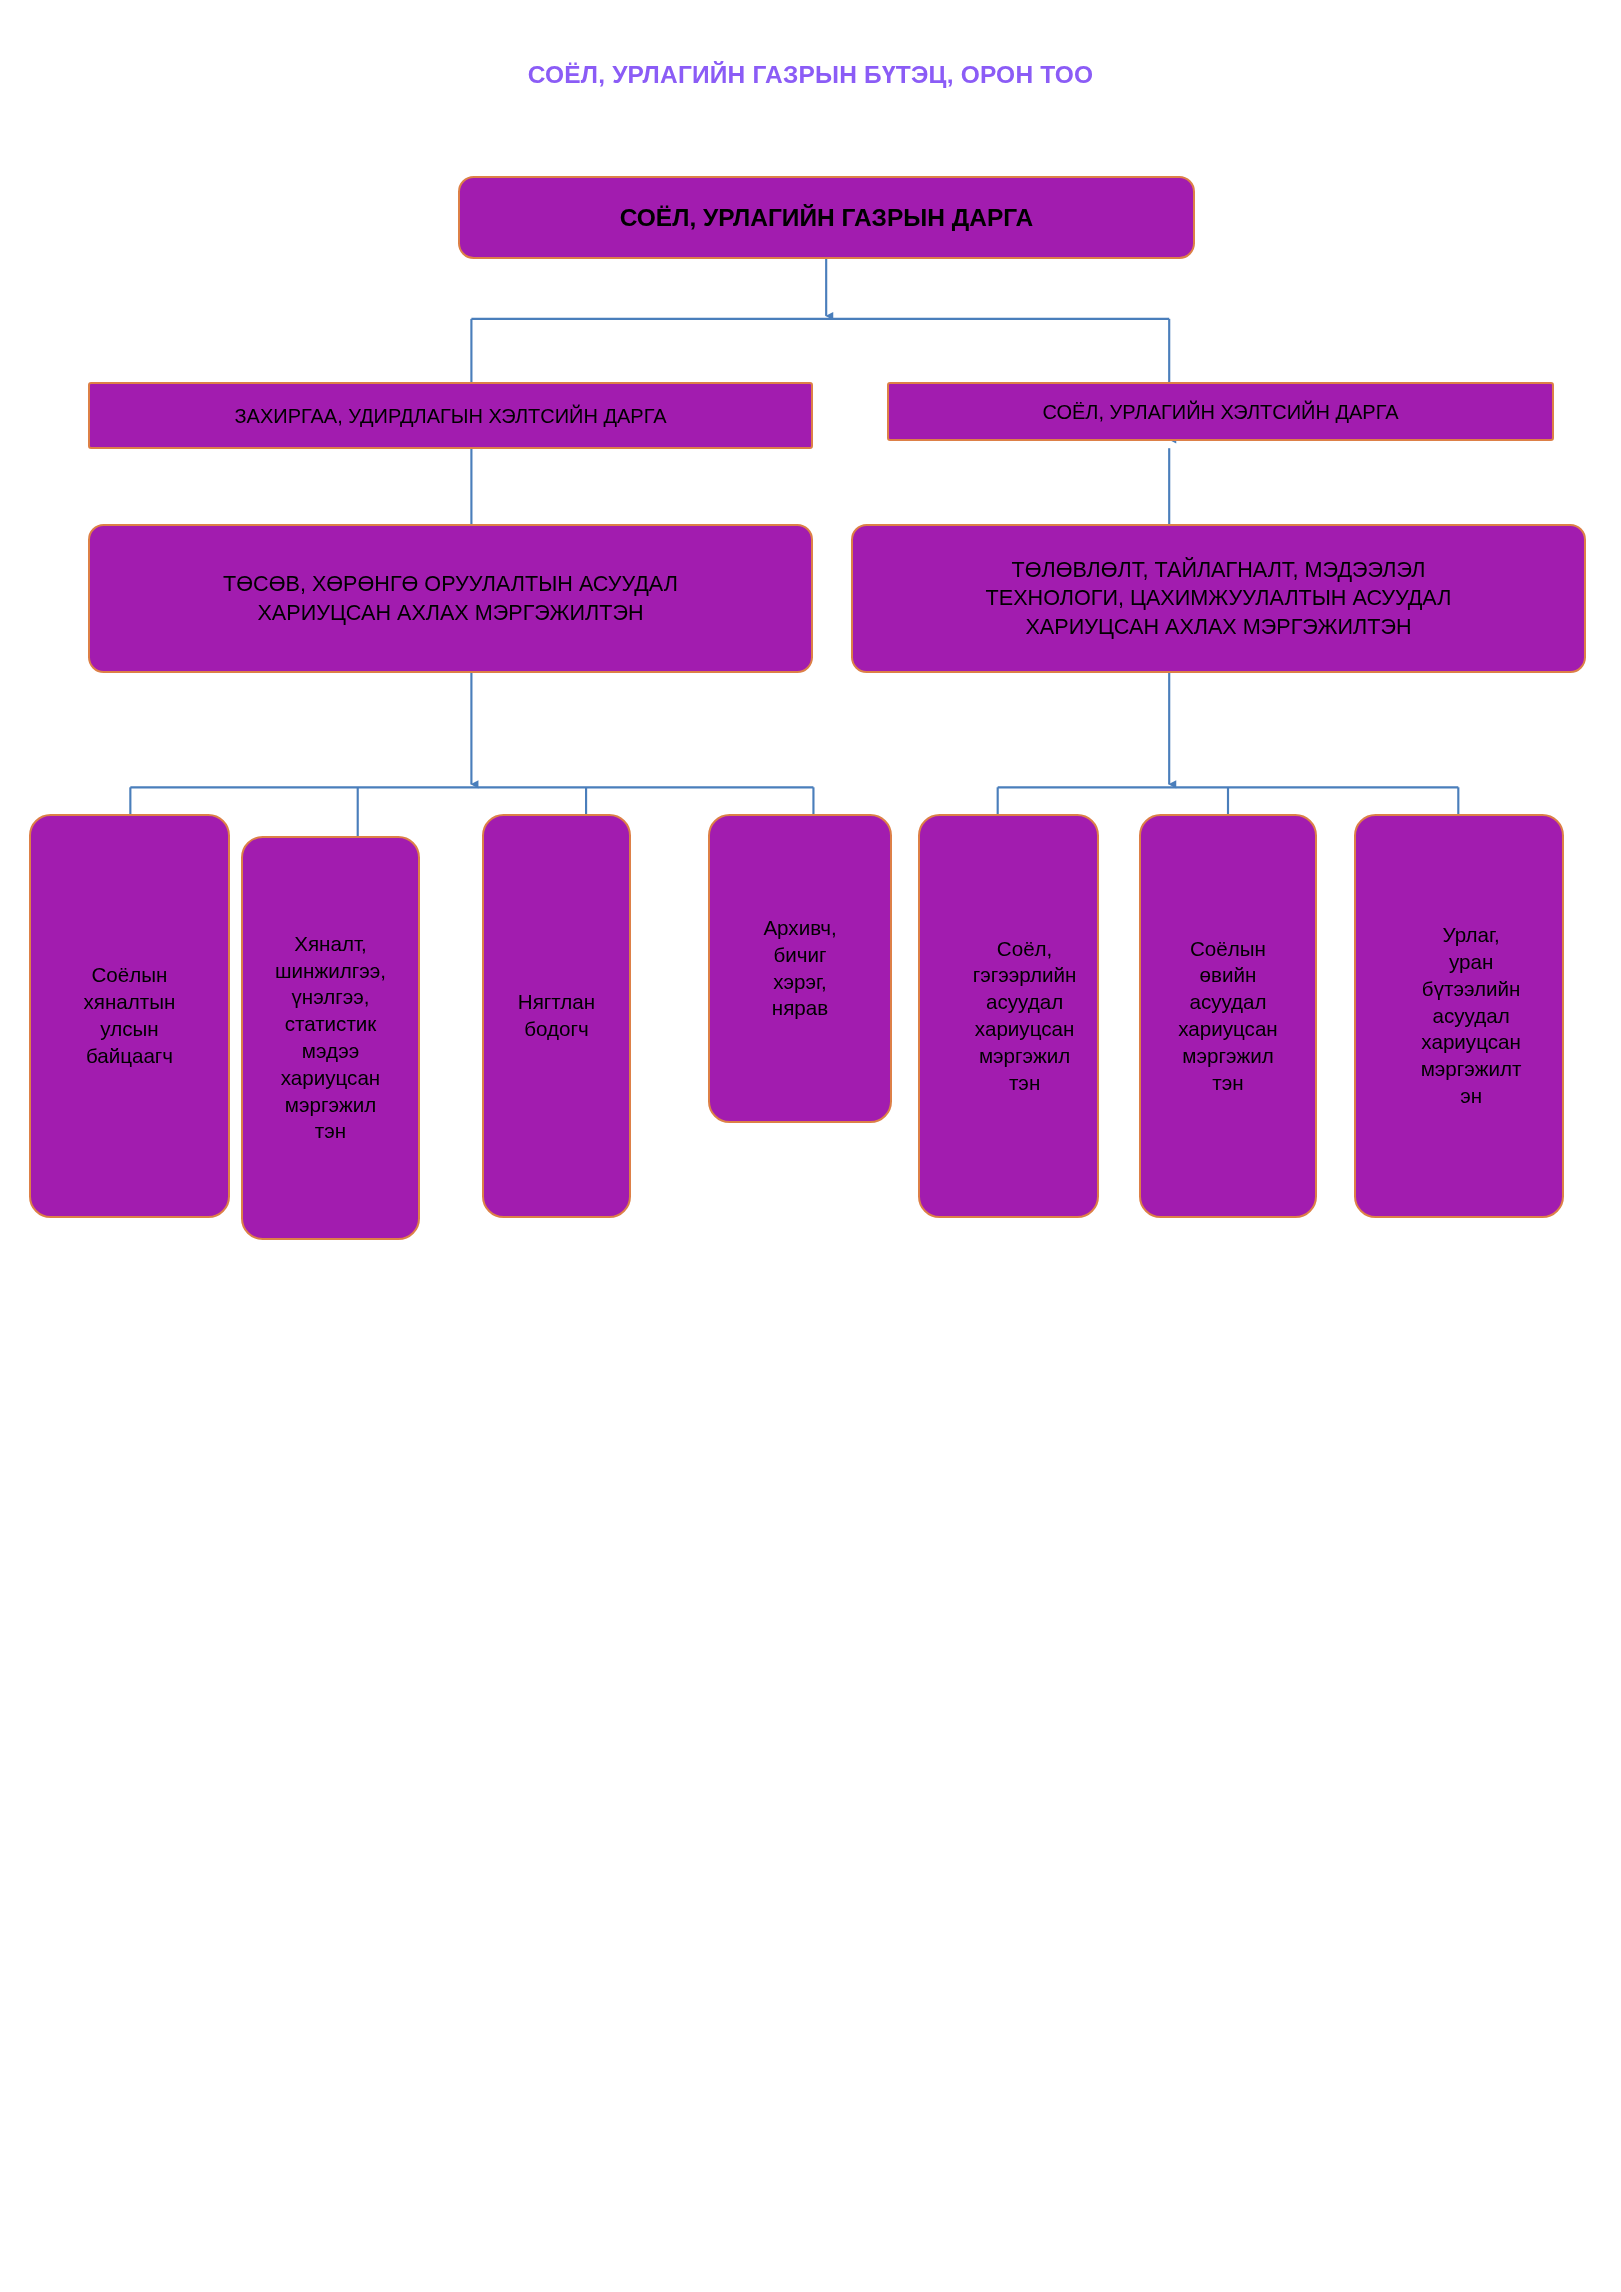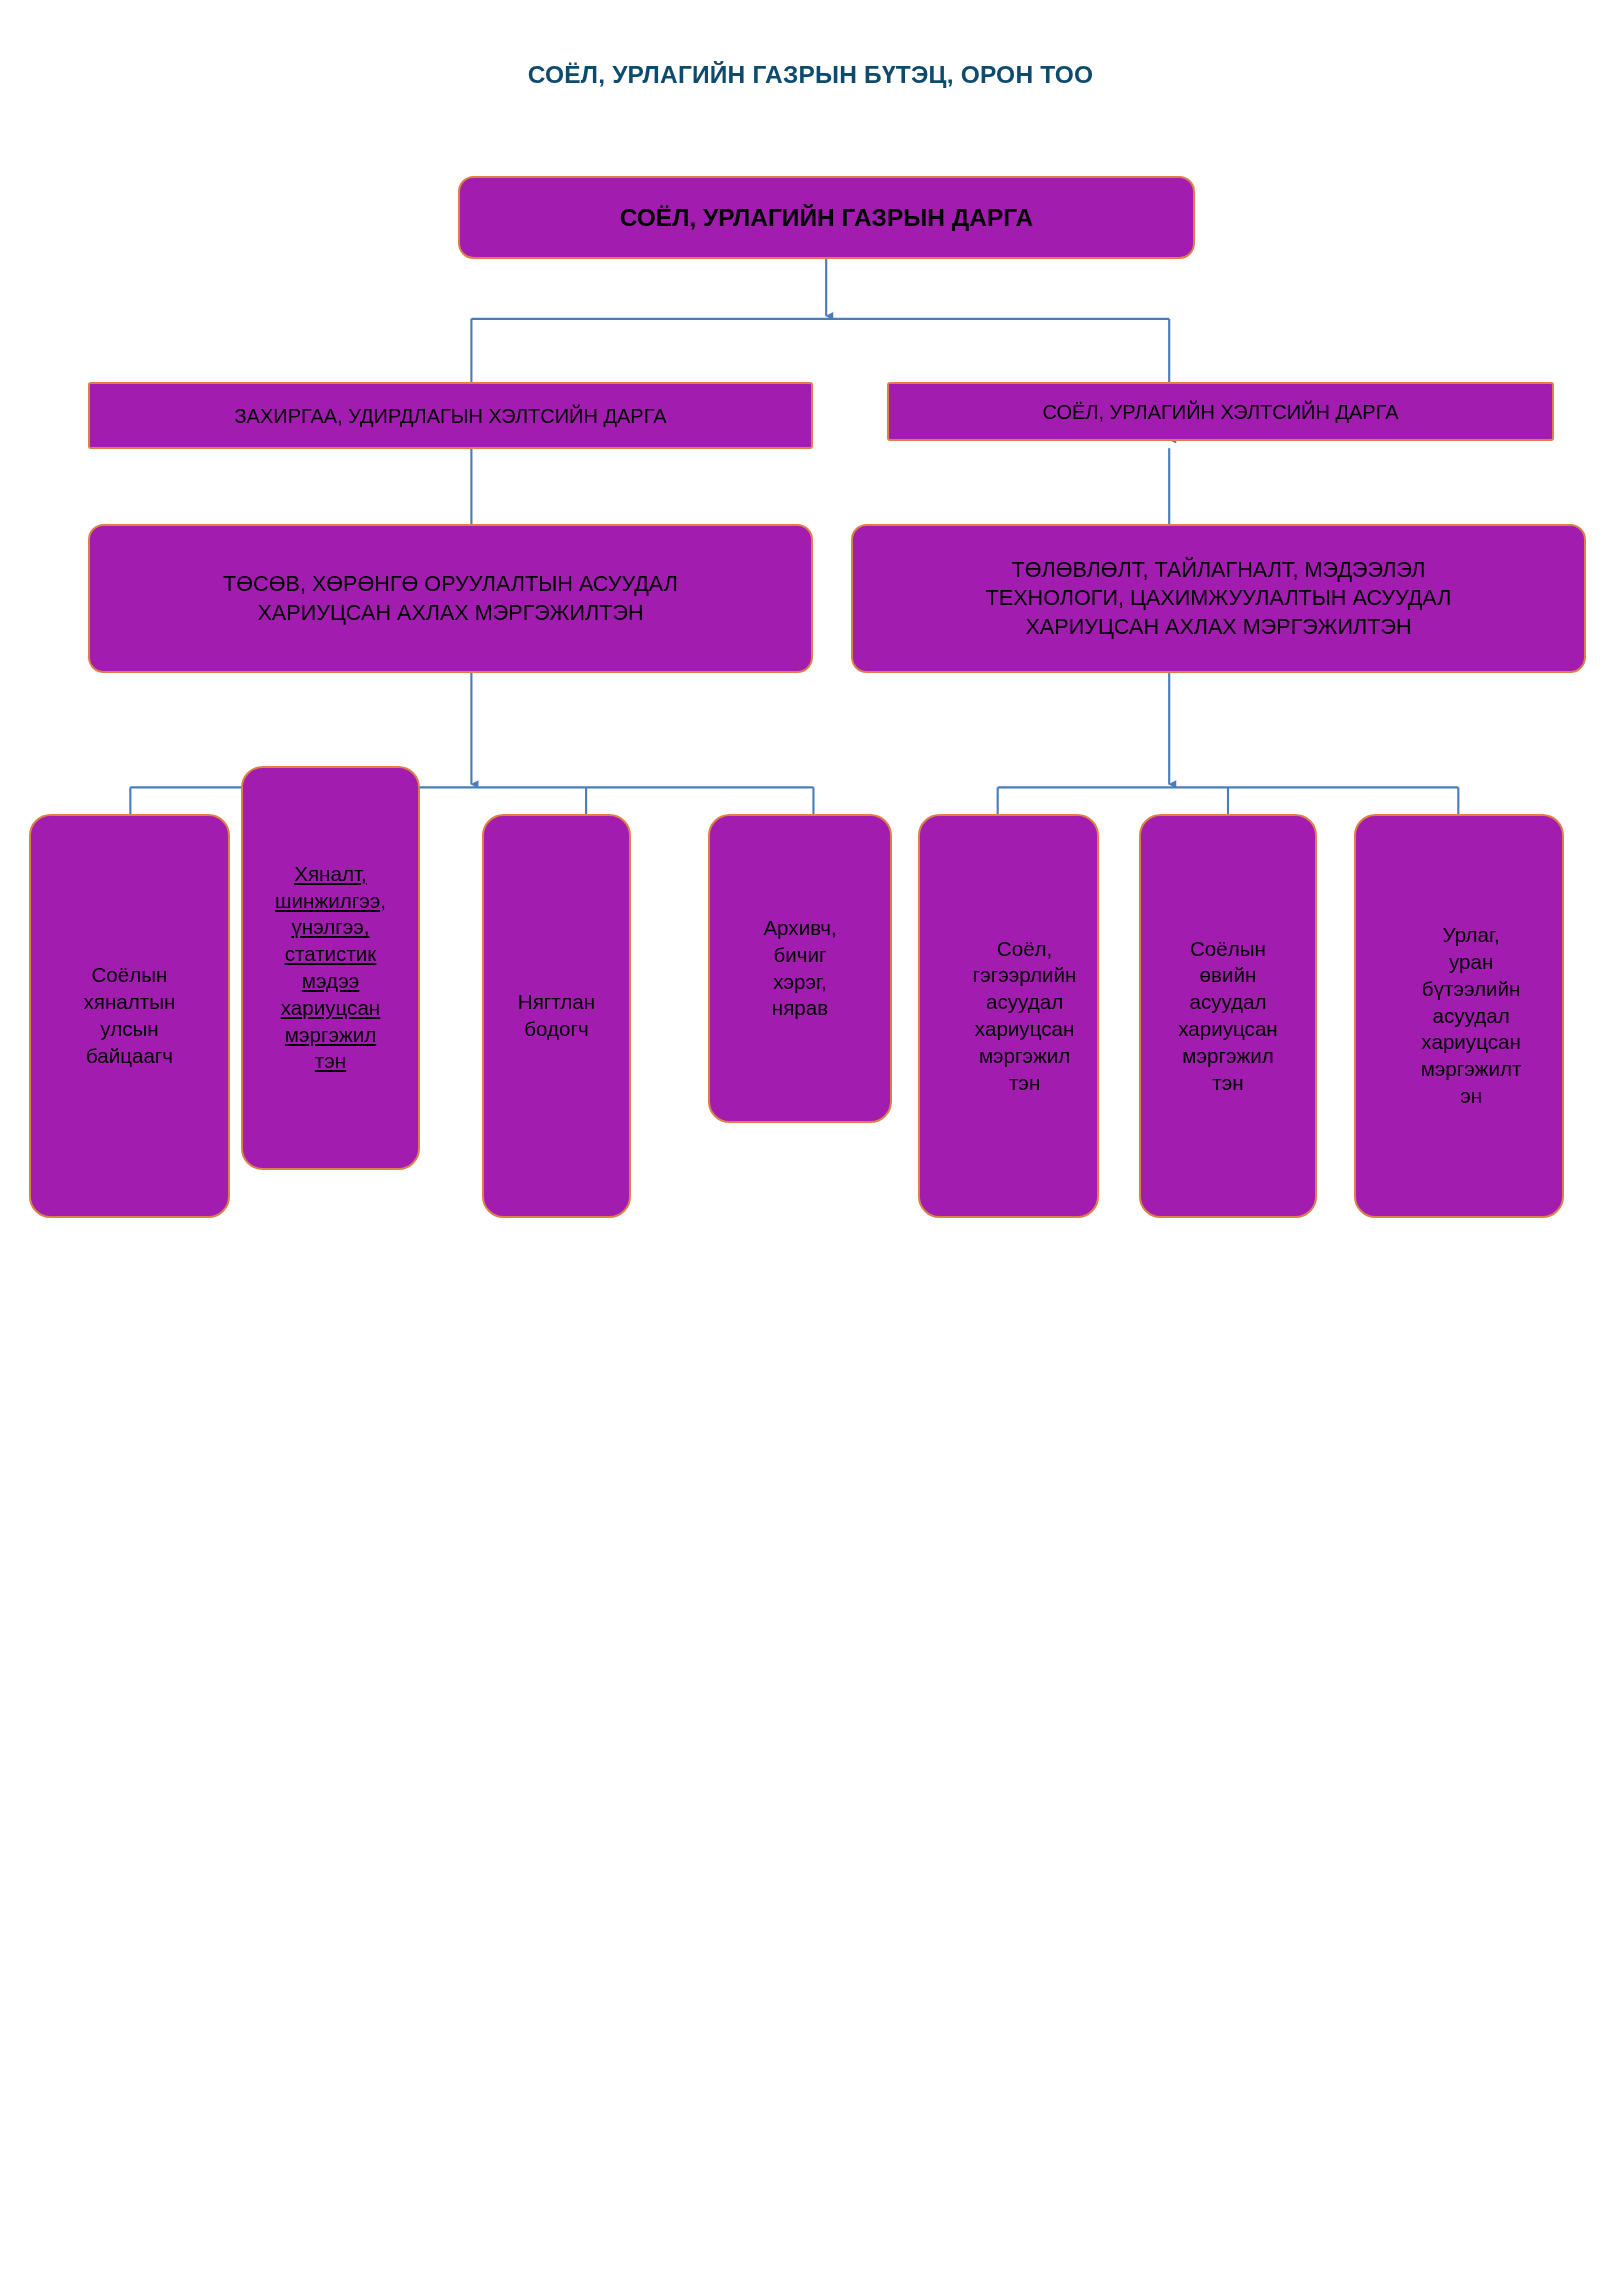--- a/index.html
+++ b/index.html
@@ -51,21 +51,21 @@
   #page-title {
     position: absolute;
     z-index: 3;
     left: 0;
     top: 61px;
     width: 1621px;
     text-align: center;
     font-size: 24.5px;
     font-weight: bold;
     letter-spacing: 0.2px;
-    color: #0c4a6e;
+    color: #8b5cf6;
   }
 
   
   .lvl0 {
     border-radius: 15.7px;
     font-size: 24.5px;
     font-weight: bold;
     padding: 5.9px 13.7px;
   }
 
@@ -162,21 +162,21 @@
 ХАРИУЦСАН АХЛАХ МЭРГЭЖИЛТЭН</span>
   </div>
 
   <div class="node lvl3" style="left:29px; top:814px; width:201px; height:404px;">
     <span class="node-text">Соёлын
 хяналтын
 улсын
 байцаагч</span>
   </div>
 
-  <div class="node lvl3" style="left:241px; top:766px; width:179px; height:404px;text-decoration:underline;">
+  <div class="node lvl3" style="left:241px; top:836px; width:179px; height:404px;">
     <span class="node-text">Хяналт,
 шинжилгээ,
 үнэлгээ,
 статистик
 мэдээ
 хариуцсан
 мэргэжил
 тэн</span>
   </div>
 

